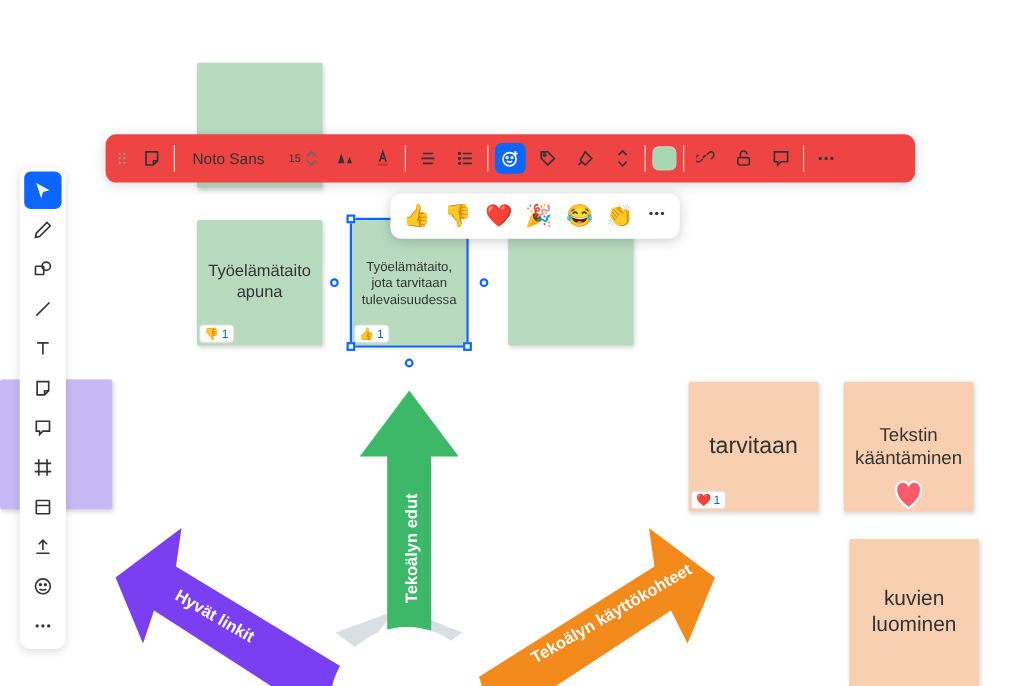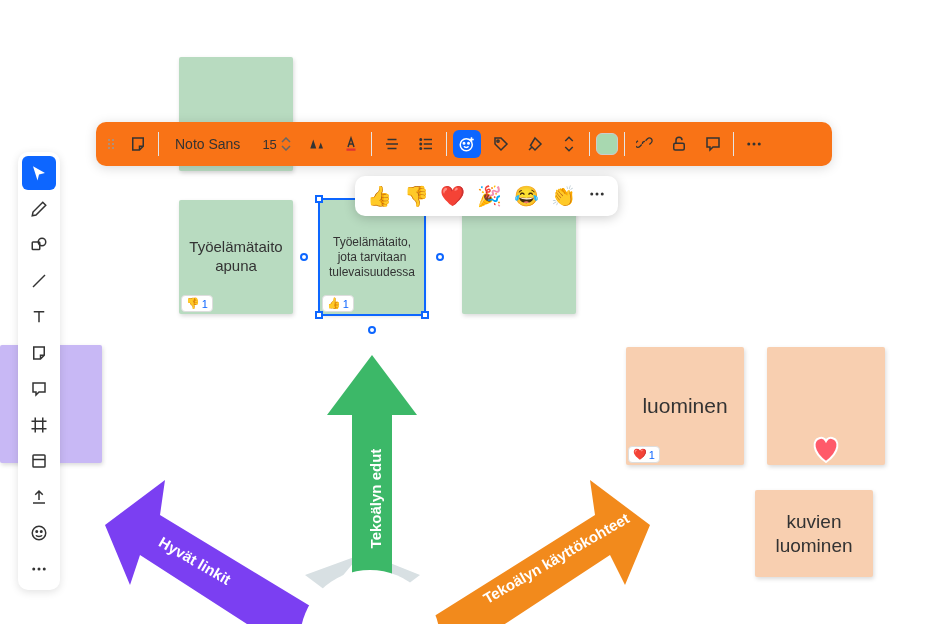--- a/index.html
+++ b/index.html
@@ -4,28 +4,28 @@
 <style>
 * { box-sizing: border-box; margin: 0; padding: 0; }
 body { font-family: -apple-system, BlinkMacSystemFont, "Segoe UI", sans-serif; background: #fff; width: 928px; height: 624px; overflow: hidden; position: relative; }
 
 
 .left-toolbar { position: absolute; left: 18px; top: 152px; width: 42px; background: #fff; border-radius: 10px; box-shadow: 0 2px 8px rgba(0,0,0,0.12); display: flex; flex-direction: column; align-items: center; padding: 4px 0; gap: 2px; }
 .left-toolbar .tool { width: 34px; height: 34px; display: flex; align-items: center; justify-content: center; border-radius: 6px; cursor: pointer; color: #333; }
 .left-toolbar .tool.active { background: #0d66ff; color: #fff; }
 
 
-.top-toolbar { position: absolute; left: 96px; top: 122px; width: 736px; height: 44px; background: #f97316; border-radius: 10px; box-shadow: 0 2px 12px rgba(0,0,0,0.15); display: flex; align-items: center; padding: 0 8px; gap: 6px; }
+.top-toolbar { position: absolute; left: 96px; top: 122px; width: 736px; height: 44px; background: #ef4444; border-radius: 10px; box-shadow: 0 2px 12px rgba(0,0,0,0.15); display: flex; align-items: center; padding: 0 8px; gap: 6px; }
 .top-toolbar .handle { display: flex; flex-direction: column; gap: 2px; cursor: grab; padding: 0 4px; }
 .top-toolbar .handle span { display: flex; gap: 2px; }
 .top-toolbar .handle i { width: 2px; height: 2px; background: #999; border-radius: 50%; }
 .top-toolbar .tbtn { width: 28px; height: 28px; display: flex; align-items: center; justify-content: center; border-radius: 6px; cursor: pointer; color: #333; }
 .top-toolbar .tbtn.active { background: #0d66ff; color: #fff; }
 .top-toolbar .font-name { font-size: 14px; color: #333; padding: 0 10px; cursor: pointer; }
-.top-toolbar .font-size { display: flex; align-items: center; gap: 4px; font-size: 13px; color: #333; padding: 0 6px; }
+.top-toolbar .font-size { display: flex; align-items: center; gap: 4px; font-size: 10px; color: #333; padding: 0 6px; }
 .top-toolbar .stepper { display: flex; flex-direction: column; }
 .top-toolbar .stepper svg { cursor: pointer; }
 .top-toolbar .color-swatch { width: 22px; height: 22px; border-radius: 6px; background: #a8d8b0; border: 1px solid #ccc; cursor: pointer; }
 .top-toolbar .sep { width: 1px; height: 24px; background: #e5e5e5; }
 
 
 .emoji-popup { position: absolute; left: 355px; top: 176px; background: #fff; border-radius: 10px; box-shadow: 0 2px 12px rgba(0,0,0,0.2); display: flex; align-items: center; padding: 8px 12px; gap: 12px; }
 .emoji-popup .emoji { font-size: 20px; cursor: pointer; }
 .emoji-popup .more { font-size: 18px; color: #333; cursor: pointer; letter-spacing: 2px; }
 
@@ -84,36 +84,37 @@
   <div class="mid-handle w"></div>
   <div class="mid-handle e"></div>
   <div class="mid-handle s"></div>
 </div>
 
 <div class="note green" style="left:462px; top:200px; width:114px; height:114px;"></div>
 
 <div class="note purple" style="left:0px; top:345px; width:102px; height:118px;"></div>
 
 <div class="note orange" style="left:626px; top:347px; width:118px; height:118px;">
-  <div class="note-text" style="font-size:21px;">luominen</div>
+  <div class="note-text" style="font-size:21px;">tarvitaan</div>
   <div class="reaction-badge">
     <span>❤️</span>
     <span style="color:#0d66ff;">1</span>
   </div>
 </div>
 
 <div class="note orange" style="left:767px; top:347px; width:118px; height:118px;">
+  <div class="note-text" style="font-size:17px;">Tekstin kääntäminen</div>
   <div class="heart-sticker" style="bottom:-6px; left:50%; transform:translateX(-50%);">
     <svg width="32" height="30" viewBox="0 0 32 30">
         <path d="M16 28 C2 18 2 6 10 4 C14 3 16 7 16 7 C16 7 18 3 22 4 C30 6 30 18 16 28 Z" fill="#ff5a6a" stroke="#fff" stroke-width="2"></path>
       </svg>
   </div>
 </div>
 
-<div class="note orange" style="left:755px; top:490px; width:118px; height:87px;">
+<div class="note orange" style="left:772px; top:490px; width:118px; height:134px;">
   <div class="note-text" style="font-size:19px;">kuvien luominen</div>
 </div>
 
 <svg class="arrow shadow-arrow" style="left:155px; top:455px; width:200px; height:200px;">
   <polygon class="arrow-body" points="180,165 200,140 180,130 205,100 150,120 170,135 140,170"></polygon>
 </svg>
 <svg class="arrow shadow-arrow" style="left:385px; top:455px; width:200px; height:200px;">
   <polygon class="arrow-body" points="30,170 15,135 35,120 -15,100 10,130 -10,140 10,165"></polygon>
 </svg>
 

